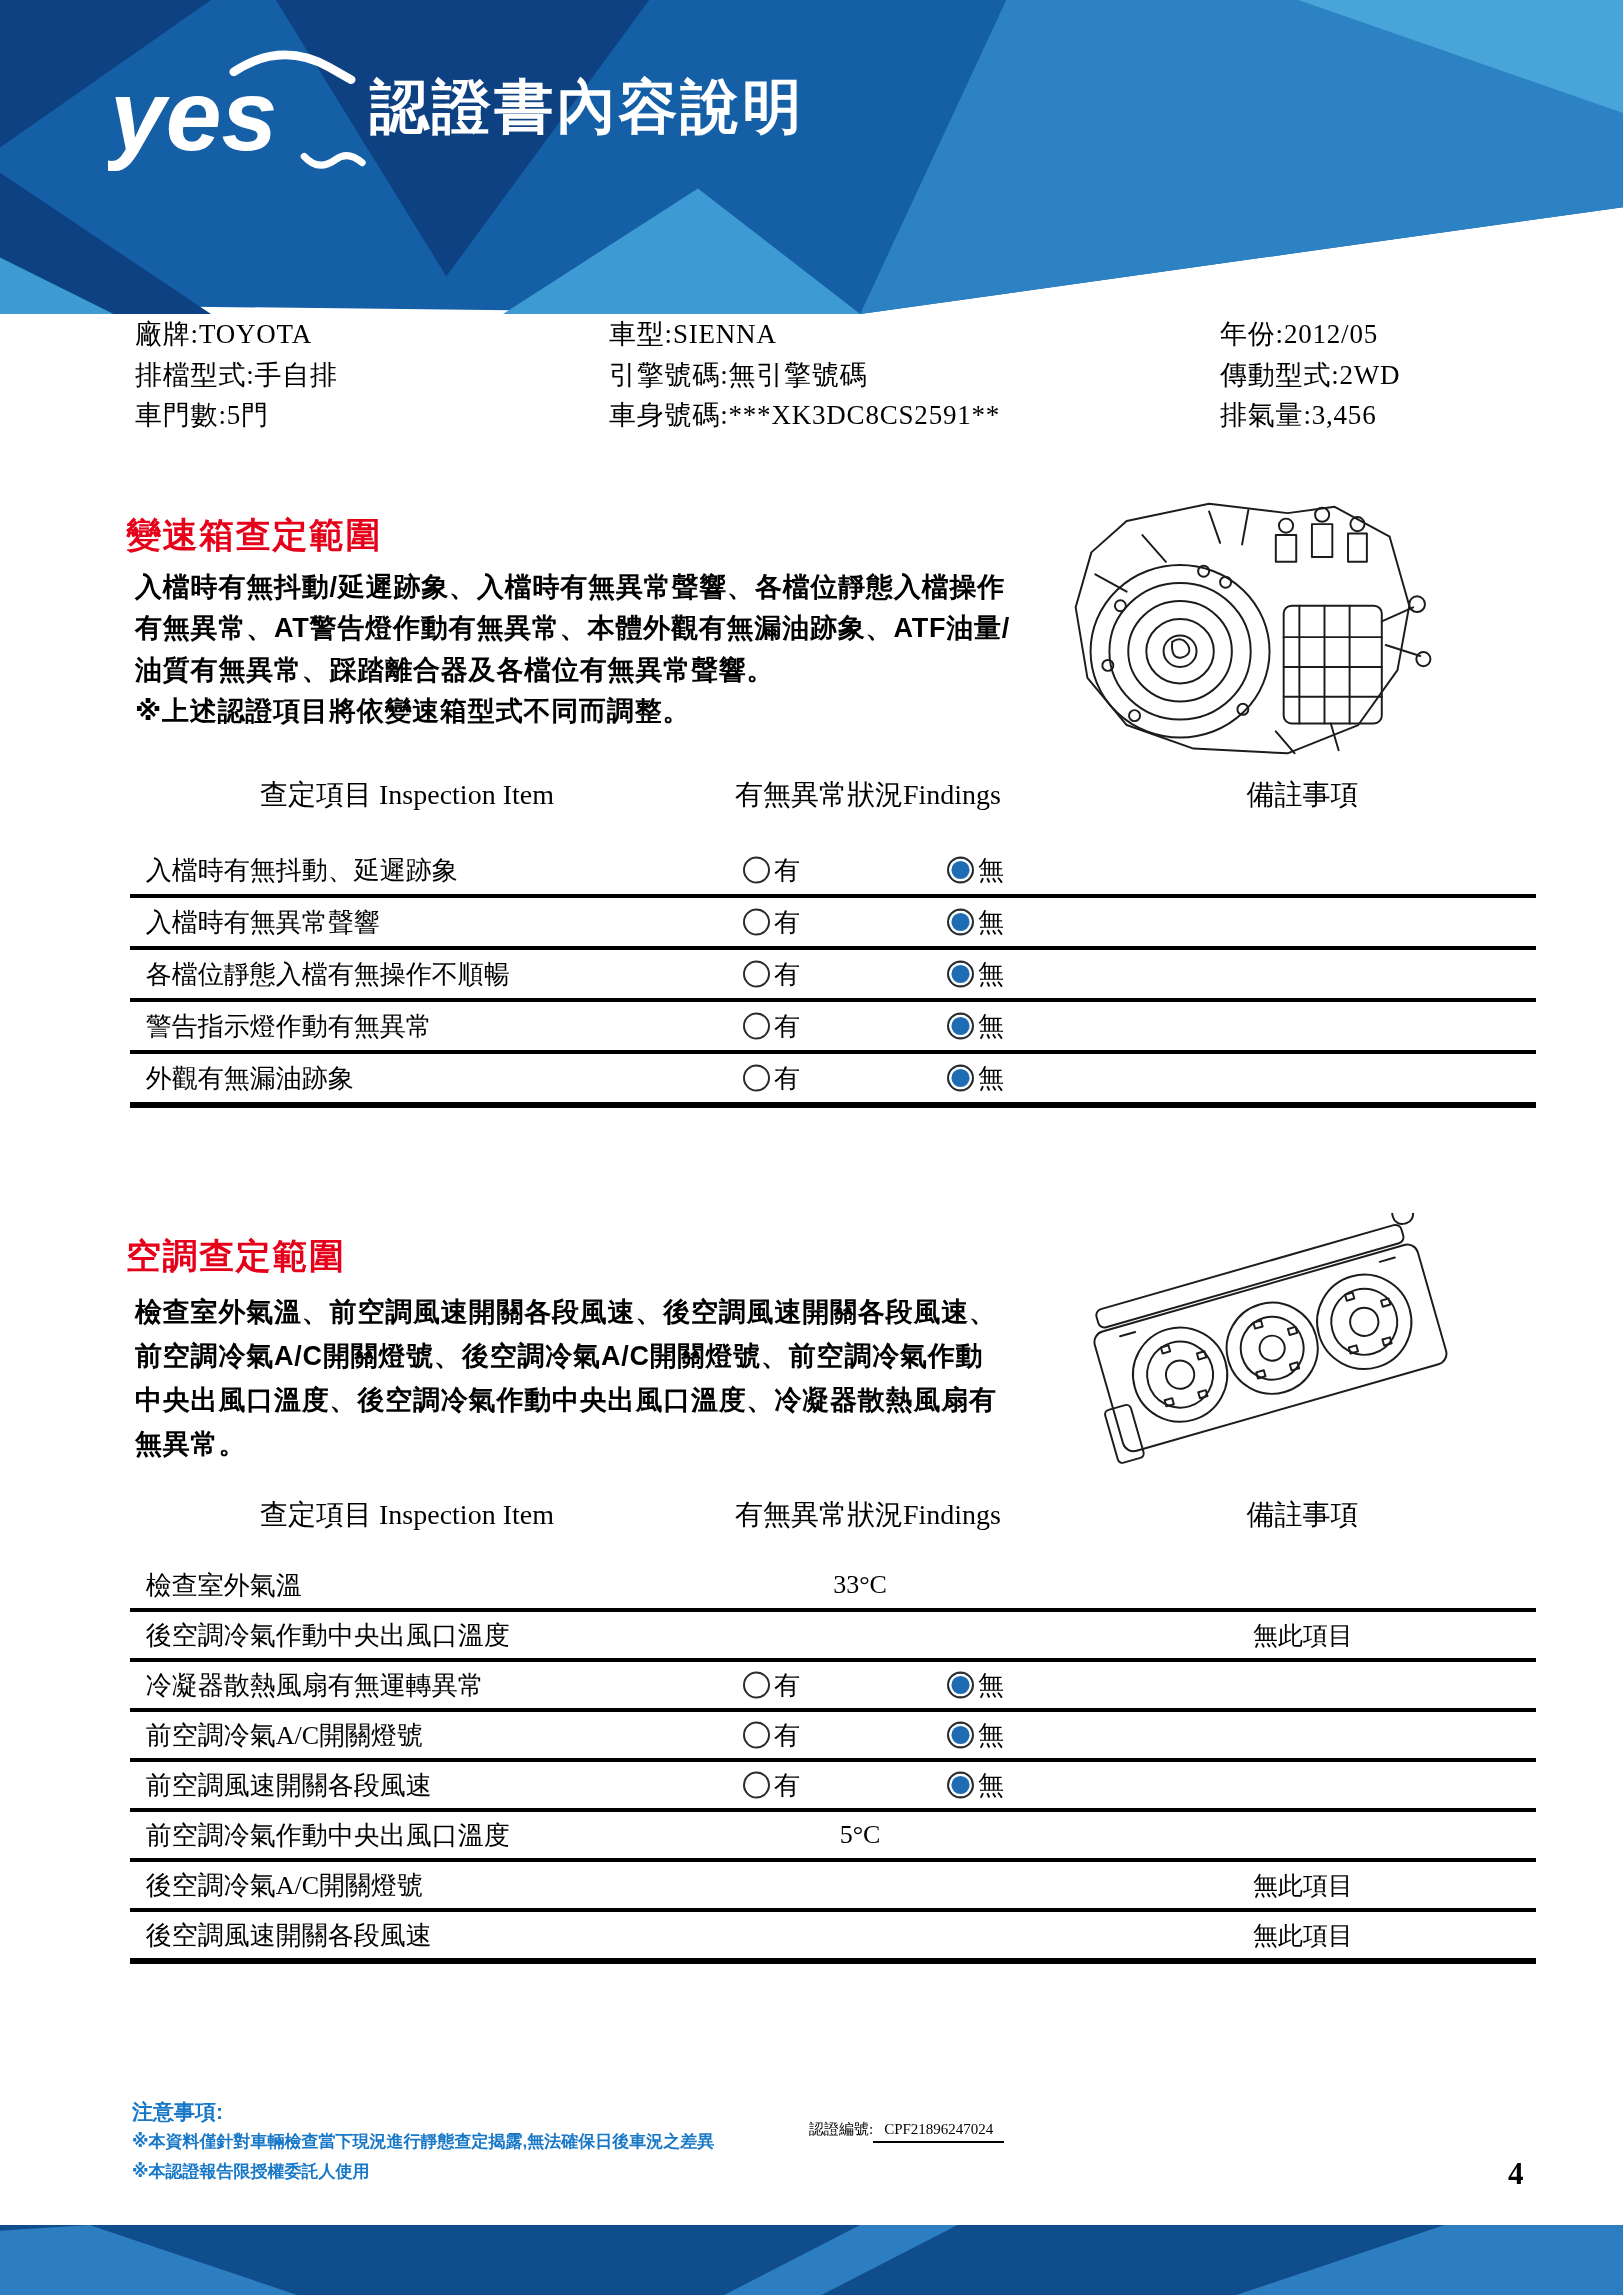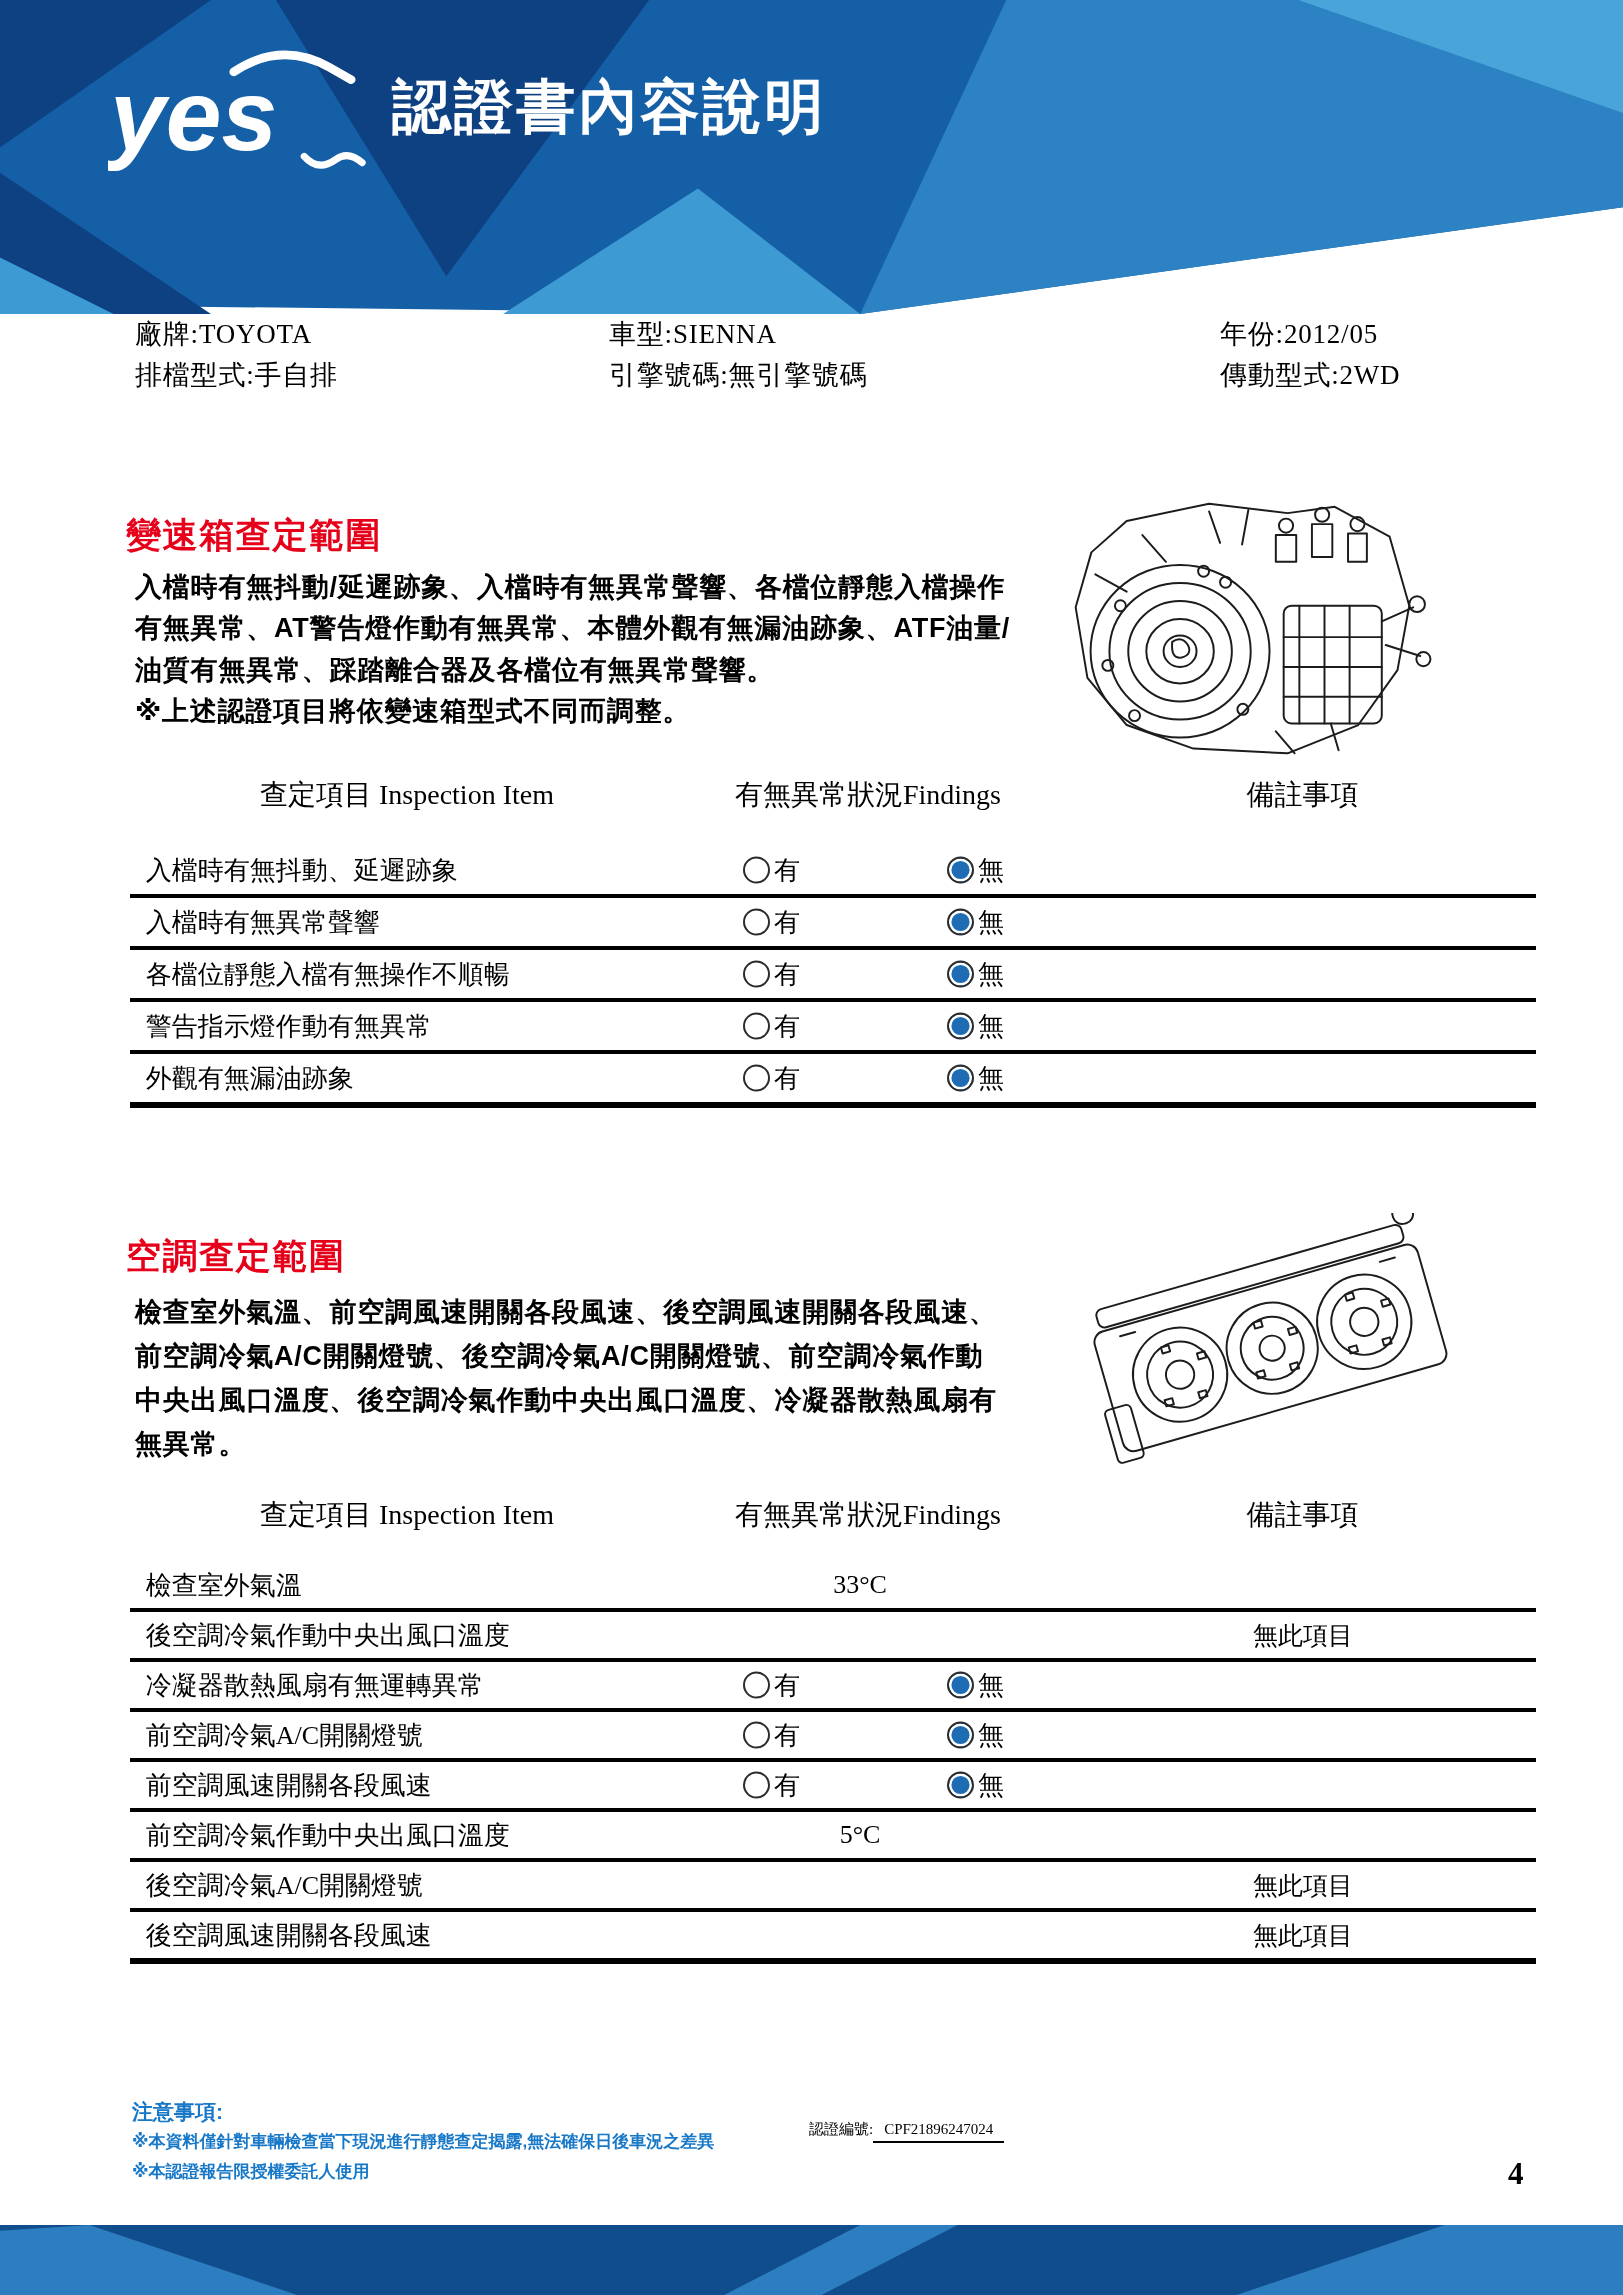--- a/index.html
+++ b/index.html
@@ -15,21 +15,21 @@
   .hdr-base{background:#145fa6;clip-path:polygon(0 0,100% 0,100% 66%,53% 100%,0 97%);}
   .hdr-dark1{background:#0d4181;clip-path:polygon(0 0,13% 0,0 47%);}
   .hdr-dark2{background:#0d4181;clip-path:polygon(17% 0,40% 0,27.5% 88%);}
   .hdr-light1{background:#2c82c2;clip-path:polygon(62% 0,100% 0,100% 66%,53% 100%);}
   .hdr-light2{background:#49a4da;clip-path:polygon(80% 0,100% 0,100% 36%);}
   .hdr-light3{background:#3e9ad2;clip-path:polygon(31% 100%,43% 60%,53% 100%);}
   .hdr-sliver-dark{background:#0d4181;clip-path:polygon(0 55%,13% 100%,0 100%);}
   .hdr-sliver-light{background:#3e9ad2;clip-path:polygon(0 82%,7% 100%,0 100%);}
   #logo{left:108px;top:39px;width:275px;height:137px;}
   #hdr-title{
-    left:392px;top:68px;font-family:"Liberation Sans","DejaVu Sans",sans-serif;
+    left:370px;top:68px;font-family:"Liberation Sans","DejaVu Sans",sans-serif;
     font-weight:bold;font-size:59px;color:#fff;letter-spacing:3.1px;white-space:nowrap;
   }
 
   
   .vrow{left:0;width:1623px;height:35px;}
   .vrow span{position:absolute;font-size:27px;white-space:nowrap;letter-spacing:0.8px;}
   .vc1{left:135px;} .vc2{left:609px;} .vc3{left:1220px;}
 
   
   .sec-title{
@@ -108,20 +108,25 @@
 
   <div class="abs vrow" style="top:316px">
     <span class="vc1">廠牌:TOYOTA</span>
     <span class="vc2">車型:SIENNA</span>
     <span class="vc3">年份:2012/05</span>
   </div>
   <div class="abs vrow" style="top:357px">
     <span class="vc1">排檔型式:手自排</span>
     <span class="vc2">引擎號碼:無引擎號碼</span>
     <span class="vc3">傳動型式:2WD</span>
+  </div>
+  <div class="abs vrow" style="top:397px">
+    <span class="vc1">車門數:5門</span>
+    <span class="vc2">車身號碼:***XK3DC8CS2591**</span>
+    <span class="vc3">排氣量:3,456</span>
   </div>
 
   <div class="abs sec-title" style="left:126px;top:512px">變速箱查定範圍</div>
 
   <div class="abs desc-line" style="left:135px;top:569px">入檔時有無抖動/延遲跡象、入檔時有無異常聲響、各檔位靜態入檔操作</div>
   <div class="abs desc-line" style="left:135px;top:610px">有無異常、AT警告燈作動有無異常、本體外觀有無漏油跡象、ATF油量/</div>
   <div class="abs desc-line" style="left:135px;top:652px">油質有無異常、踩踏離合器及各檔位有無異常聲響。</div>
   <div class="abs desc-line" style="left:135px;top:693px">※上述認證項目將依變速箱型式不同而調整。</div>
 
   <div class="abs" style="left:1048px;top:488px;width:385px;height:281px">

